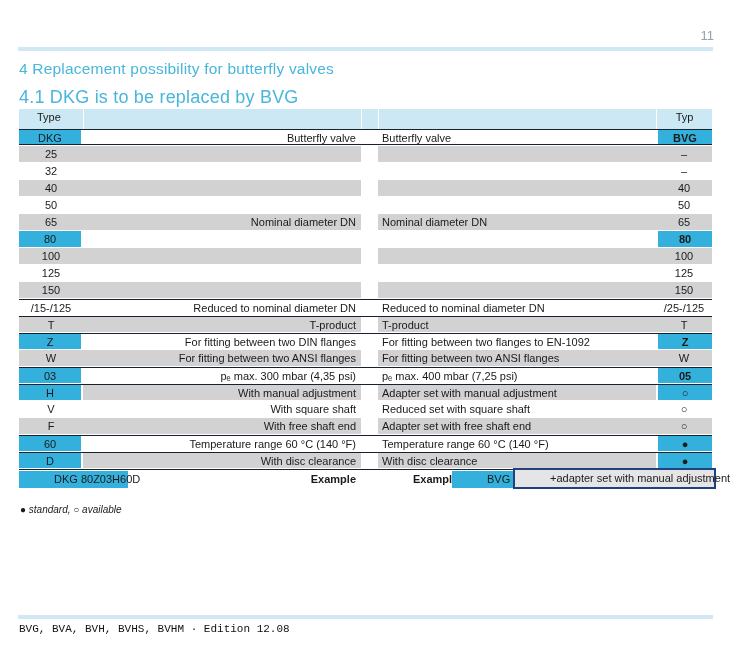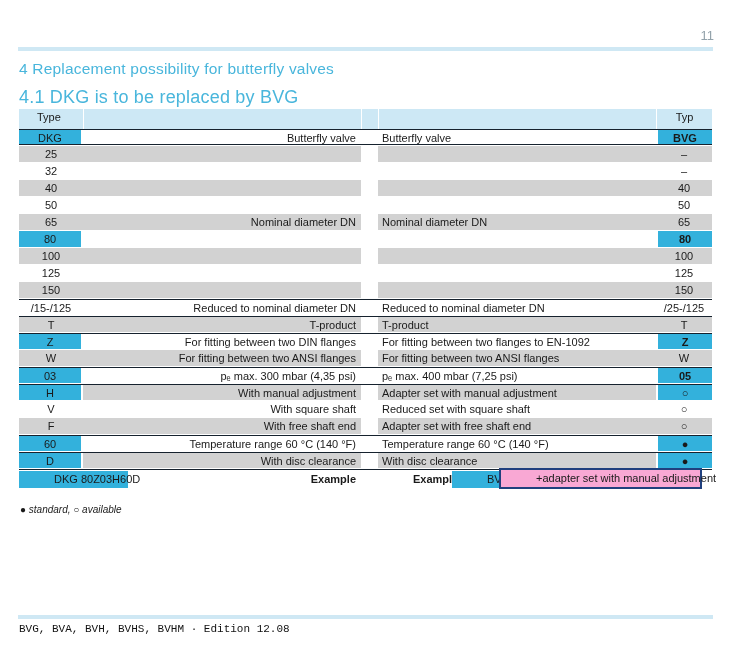--- a/index.html
+++ b/index.html
@@ -39,22 +39,22 @@
   .cl.cyan { background: #33b1dc !important; border-right: 2px solid #ffffff; }
   .cr.cyan { background: #33b1dc !important; border-left: 2px solid #ffffff; font-weight: bold; }
   .sym { font-size: 12px; line-height: 15px; }
 
   .ex-row { position: relative; height: 20px; border-top: 1px solid #16222e; background: #ffffff; }
   .ex-row > div { position: absolute; height: 17px; top: 1px; font-size: 11px; line-height: 17px; white-space: nowrap; padding-left: 35px; }
   .ex-dkg { left: 0; width: 109px; background: #33b1dc; padding-left: 5px; }
   .ex-lbl-l { left: 64px; width: 278px; text-align: right; padding-right: 5px; font-weight: bold; }
   .ex-lbl-r { left: 359px; width: 90px; padding-left: 4px; font-weight: bold; }
   .ex-bvg { left: 433px; width: 64px; background: #33b1dc; padding-left: 5px; z-index: 1; }
-  .ex-adapter { left: 480px; width: 203px; height: 21px !important; top: -2px !important;
-                background: #f9a8d4; border: 2px solid #20407e; text-align: center;
+  .ex-adapter { left: 494px; width: 203px; height: 21px !important; top: -2px !important;
+                background: #e5e5e5; border: 2px solid #20407e; text-align: center;
                 font-size: 10.5px; line-height: 17px !important; z-index: 2; }
 
   .legend { position: absolute; left: 20px; top: 504px; font-size: 10px; font-style: italic; color: #1a1a1a; }
   .footer-text { position: absolute; left: 19px; top: 623px; font-size: 11px; color: #111111; font-family: Liberation Mono, monospace; }
 </style>
 </head>
 <body>
 
 <div class="page-num">11</div>
 <div class="rule rule-top"></div>

